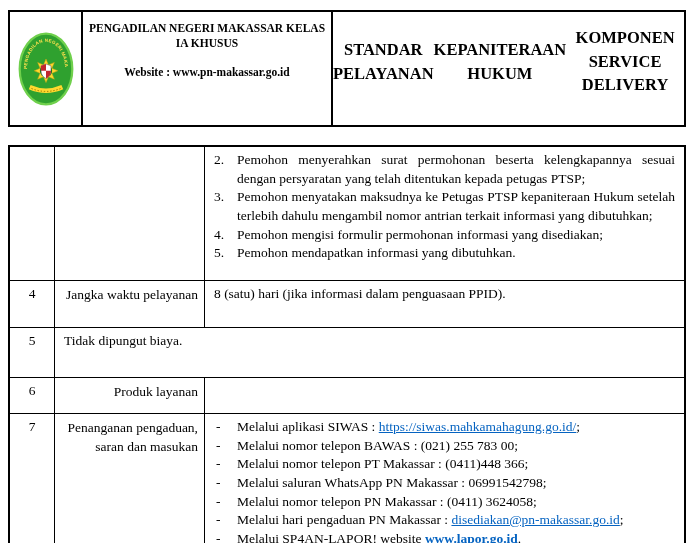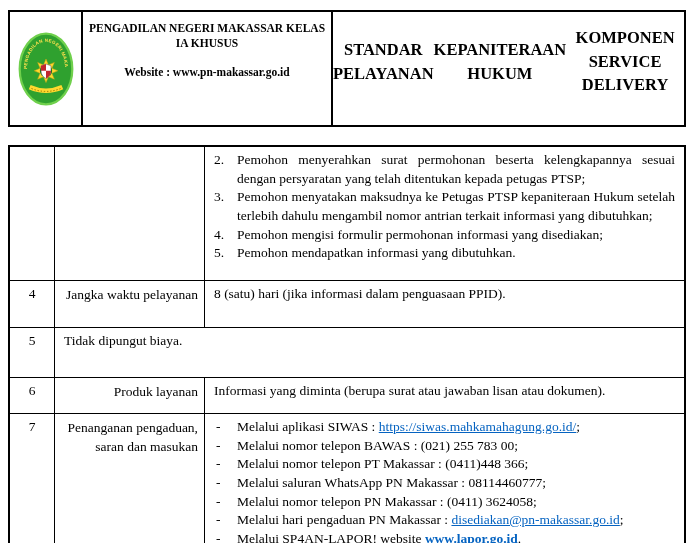--- a/index.html
+++ b/index.html
@@ -143,42 +143,41 @@
     </div>
 
     <div class="trow row-5">
       <div class="col-no">5</div>
       <div class="col-content">Tidak dipungut biaya.</div>
     </div>
 
     <div class="trow row-6">
       <div class="col-no">6</div>
       <div class="col-label">Produk layanan</div>
-      <div class="col-content">Informasi yang diminta (berupa surat atau jawaban lisan atau dokumen).</div>
     </div>
 
     <div class="trow row-7">
       <div class="col-no">7</div>
       <div class="col-label">Penanganan pengaduan, saran dan masukan</div>
       <div class="col-content">
         <div class="bullet">
           <span class="dash">-</span>
           <div class="bullet-text"><span>Melalui aplikasi SIWAS : </span><a href="#">https://siwas.mahkamahagung.go.id/</a><span>;</span></div>
         </div>
         <div class="bullet">
           <span class="dash">-</span>
           <div class="bullet-text"><span>Melalui nomor telepon BAWAS : (021) 255 783 00;</span><span></span></div>
         </div>
         <div class="bullet">
           <span class="dash">-</span>
           <div class="bullet-text"><span>Melalui nomor telepon PT Makassar : (0411)448 366;</span><span></span></div>
         </div>
         <div class="bullet">
           <span class="dash">-</span>
-          <div class="bullet-text"><span>Melalui saluran WhatsApp PN Makassar : 08114460777;</span><span></span></div>
+          <div class="bullet-text"><span>Melalui saluran WhatsApp PN Makassar : 06991542798;</span><span></span></div>
         </div>
         <div class="bullet">
           <span class="dash">-</span>
           <div class="bullet-text"><span>Melalui nomor telepon PN Makassar : (0411) 3624058;</span><span></span></div>
         </div>
         <div class="bullet">
           <span class="dash">-</span>
           <div class="bullet-text"><span>Melalui hari pengaduan PN Makassar : </span><a href="#">disediakan@pn-makassar.go.id</a><span>;</span></div>
         </div>
         <div class="bullet">

